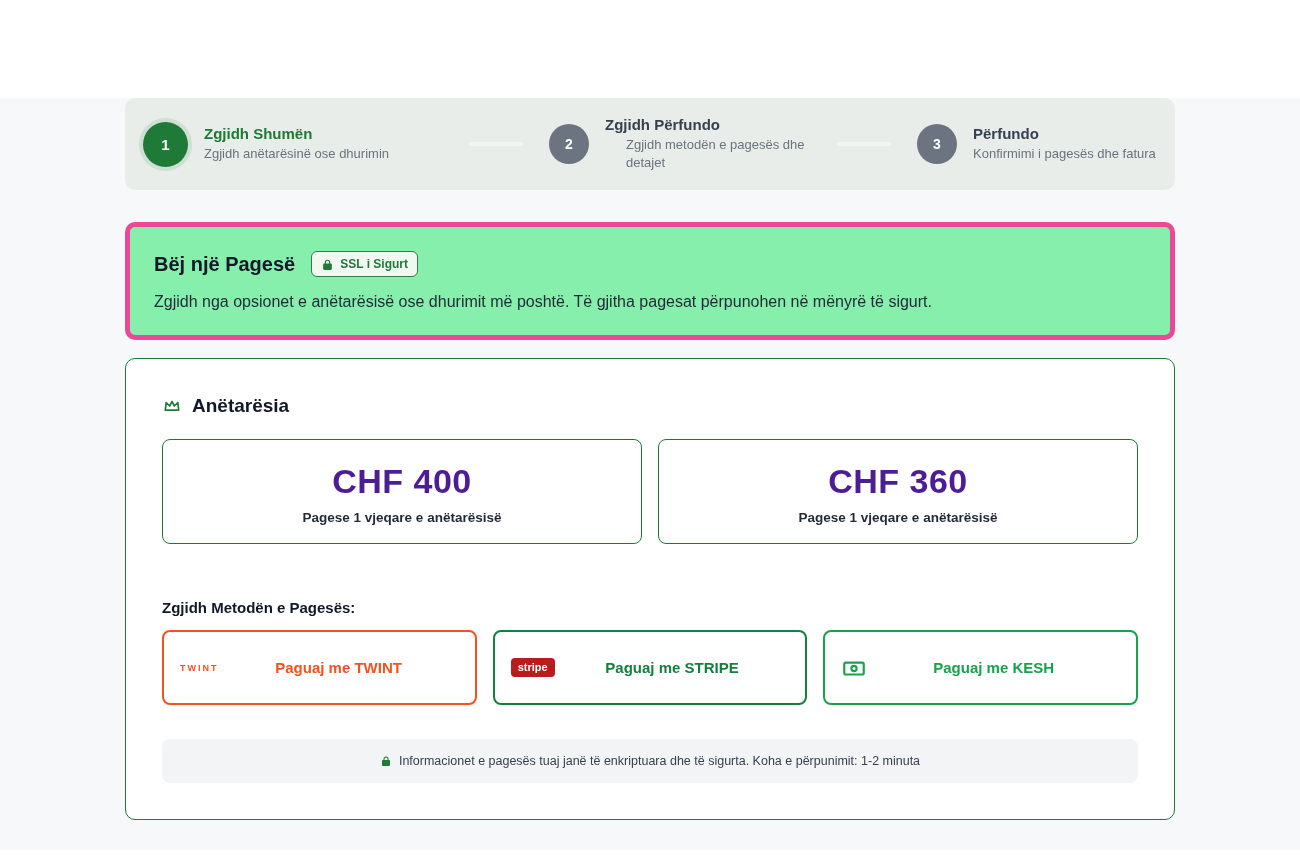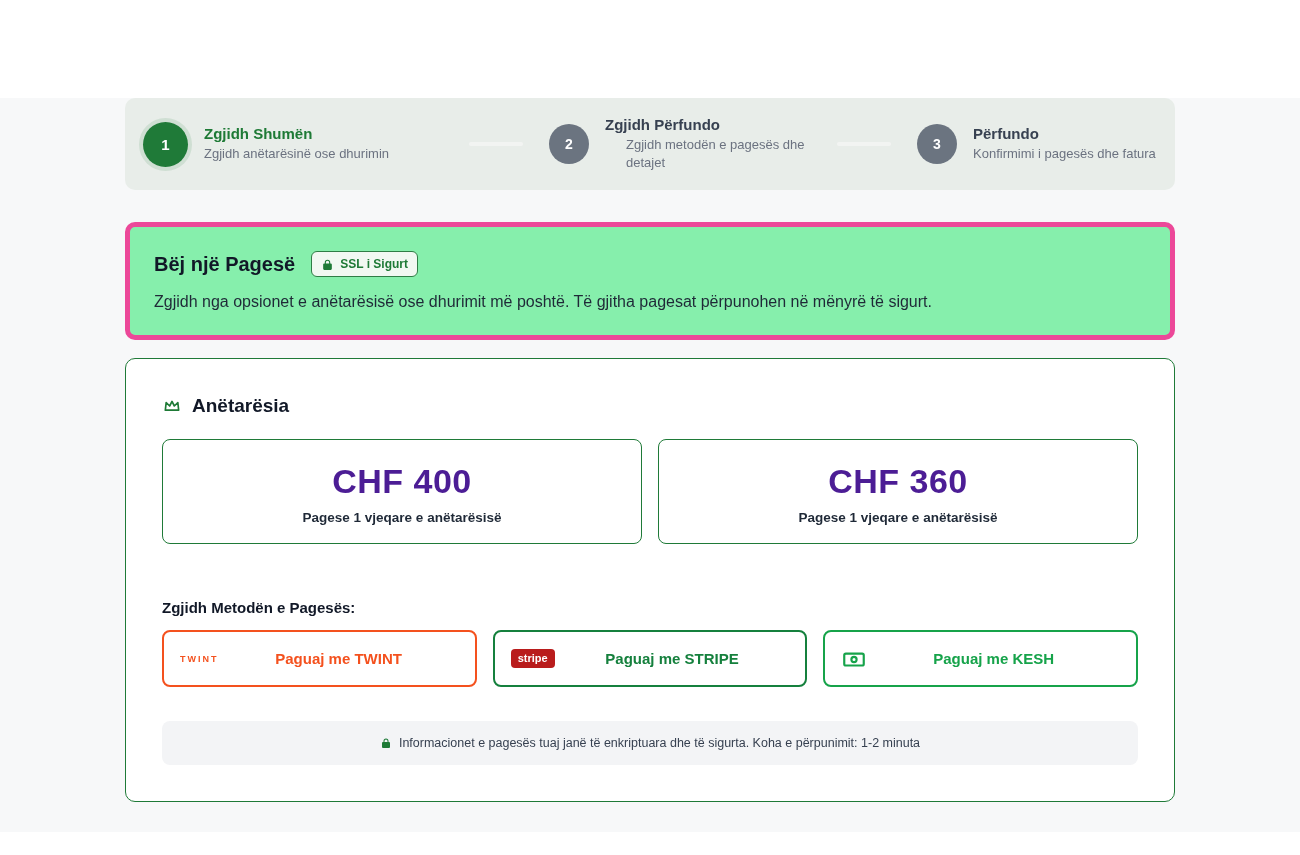--- a/index.html
+++ b/index.html
@@ -37,21 +37,21 @@
   .membership-head { display:flex; align-items:center; gap:10px; }
   .membership-title { font-size:19px; font-weight:bold; color:#111827; }
 
   .amount-row { display:flex; gap:16px; margin-top:22px; }
   .amount-card { flex:1; background:#ffffff; border:1.5px solid #1f7a38; border-radius:8px; padding:22px 16px 18px; text-align:center; cursor:pointer; }
   .amount-value { font-size:34px; font-weight:bold; color:#4c1d95; letter-spacing:0.5px; }
   .amount-desc { margin-top:9px; font-size:13.5px; font-weight:bold; color:#1f2937; }
 
   .method-label { margin-top:55px; font-size:15px; font-weight:bold; color:#111827; }
   .method-row { display:flex; gap:16px; margin-top:14px; }
-  .method-btn { flex:1; height:57px; background:#ffffff; border-radius:8px; display:flex; align-items:center; padding:0 16px; cursor:pointer; }
+  .method-btn { flex:1; height:75px; background:#ffffff; border-radius:8px; display:flex; align-items:center; padding:0 16px; cursor:pointer; }
   .method-btn .method-text { flex:1; text-align:center; font-size:15px; font-weight:bold; }
   .btn-twint { border:2px solid #f4511e; color:#f4511e; }
   .btn-stripe { border:2px solid #15803d; color:#15803d; }
   .btn-kesh { border:2px solid #16a34a; color:#16a34a; }
   .twint-logo { font-size:9px; font-weight:bold; letter-spacing:2px; color:#f4511e; }
   .stripe-logo { background:#b91c1c; color:#ffffff; font-size:11px; font-weight:bold; padding:4px 7px; border-radius:4px; line-height:1; }
 
   .security-bar { margin-top:34px; background:#f3f4f6; border-radius:8px; padding:15px 12px; display:flex; align-items:center; justify-content:center; gap:7px; }
   .security-text { font-size:12.5px; color:#374151; }
 

